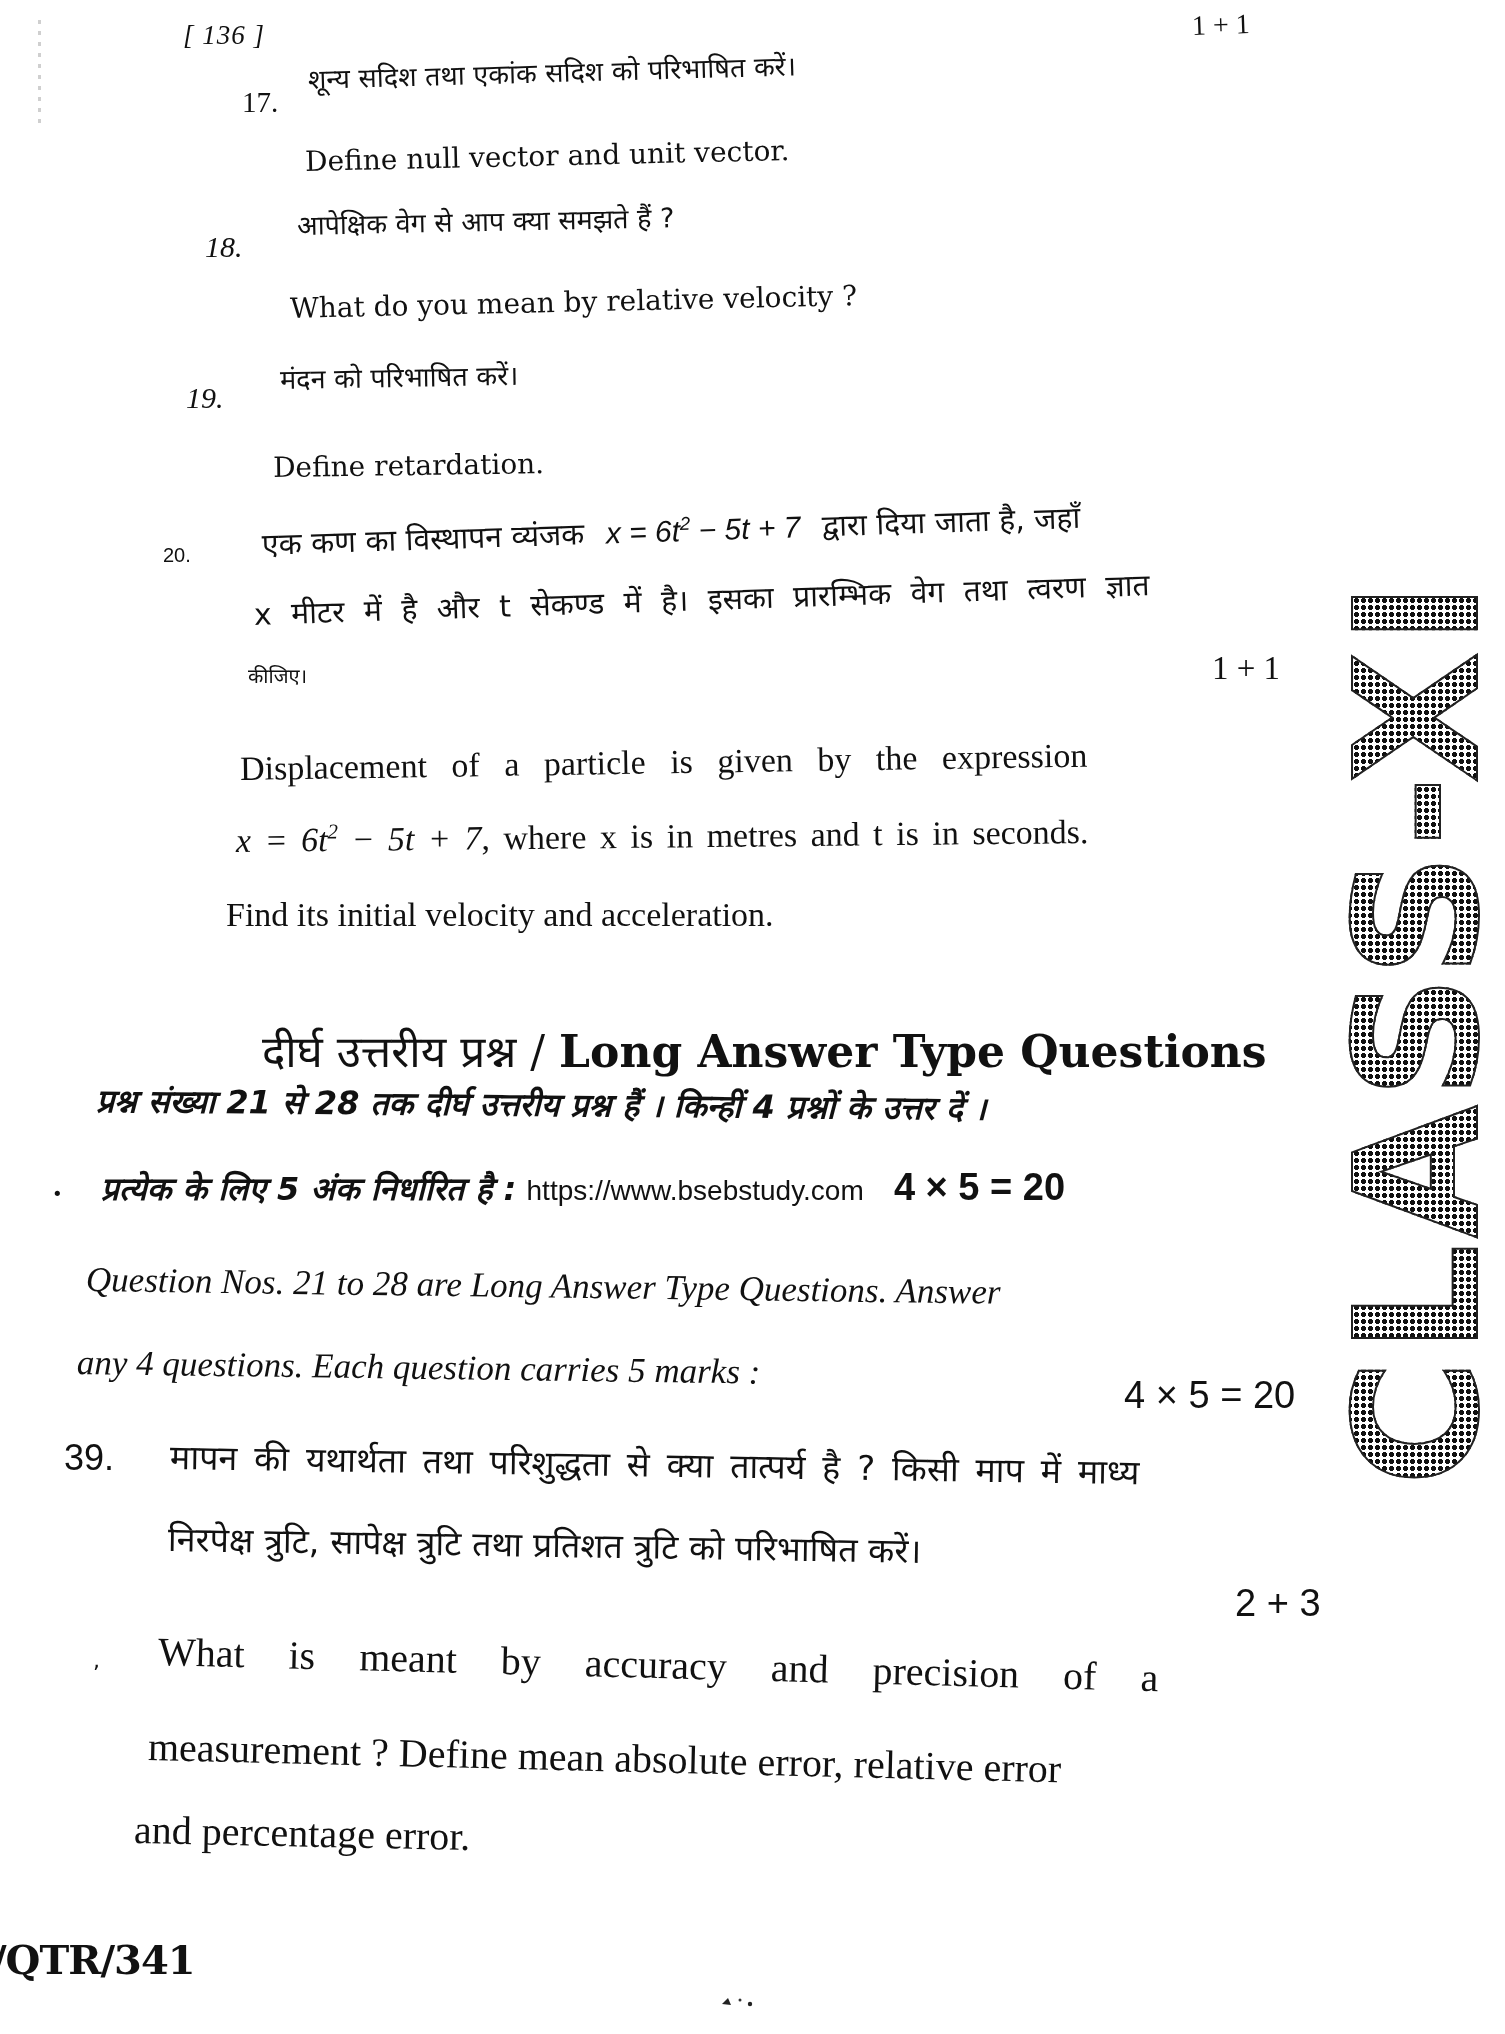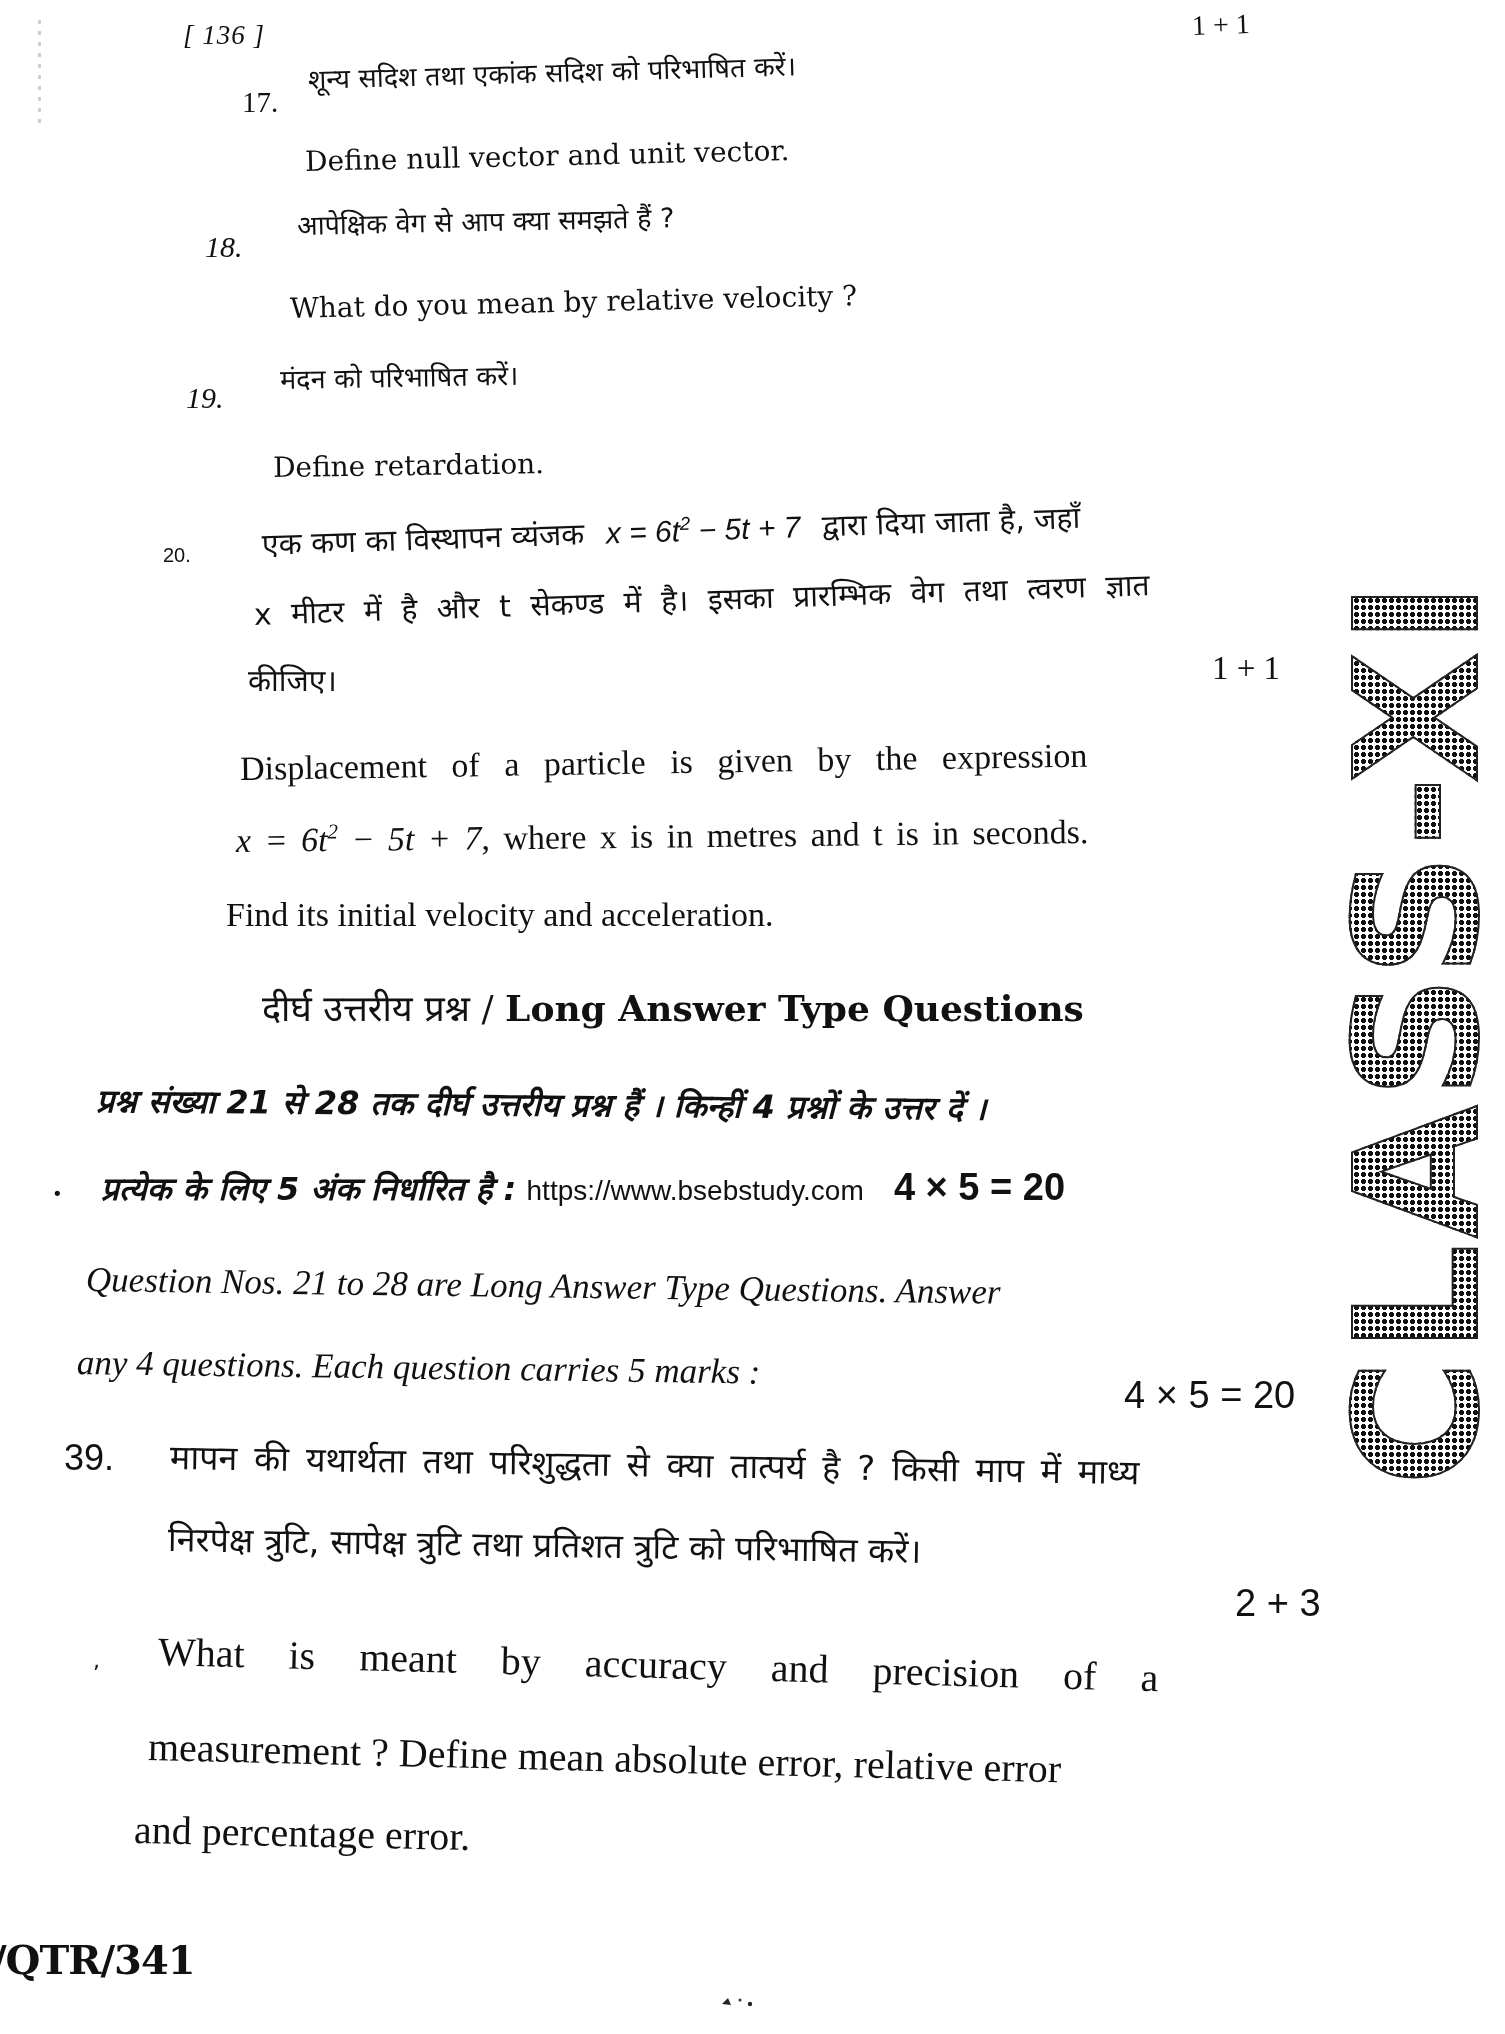--- a/index.html
+++ b/index.html
@@ -106,31 +106,31 @@
 
 <div>
   <div class="line sans" style="left:163px; top:545px; font-size:20px;">20.</div>
 
   <div class="line deva" style="left:262px; top:530px; font-size:30px; transform:rotate(-1.9deg);">
     <span>एक कण का विस्थापन व्यंजक</span>
     <span class="sans math" style="margin-left:12px; margin-right:12px; font-style:italic;"><span>x = 6t</span><sup>2</sup><span> − 5t + 7</span></span>
     <span>द्वारा दिया जाता है, जहाँ</span>
   </div>
   <div class="line deva" style="left:254px; top:600px; font-size:30px; word-spacing:10px; transform:rotate(-1.9deg);">x मीटर में है और t सेकण्ड में है। इसका प्रारम्भिक वेग तथा त्वरण ज्ञात</div>
-  <div class="line deva" style="left:248px; top:666px; font-size:30px;text-align:center;">कीजिए।</div>
+  <div class="line deva" style="left:248px; top:666px; font-size:20px;text-align:center;">कीजिए।</div>
   <div class="line lserif" style="left:1212px; top:652px; font-size:33px;">1 + 1</div>
 
   <div class="line lserif" style="left:240px; top:752px; font-size:34px; word-spacing:16px; transform:rotate(-0.9deg);">Displacement of a particle is given by the expression</div>
   <div class="line lserif" style="left:236px; top:824px; font-size:34px; word-spacing:5px; transform:rotate(-0.6deg);">
     <span class="math"><span>x = 6t</span><sup>2</sup><span> − 5t + 7</span></span><span>, where x is in metres and t is in seconds.</span>
   </div>
   <div class="line lserif" style="left:226px; top:898px; font-size:34px;">Find its initial velocity and acceleration.</div>
 </div>
 
-<div class="line" style="left:262px; top:990px; font-size:36px;">
+<div class="line" style="left:262px; top:1030px; font-size:44px;">
   <span class="deva">दीर्घ उत्तरीय प्रश्न</span><span class="serif"> / </span><span class="serif bold">Long Answer Type Questions</span>
 </div>
 
 <div class="line deva bold ital" style="left:96px; top:1085px; font-size:32px; transform:rotate(0.5deg);">प्रश्न संख्या 21 से 28 तक दीर्घ उत्तरीय प्रश्न हैं । किन्हीं 4 प्रश्नों के उत्तर दें ।</div>
 <div class="line" style="left:52px; top:1168px; font-size:32px;">
   <span class="deva" style="font-size:18px; margin-right:28px;">•</span>
   <span class="deva bold ital">प्रत्येक के लिए 5 अंक निर्धारित है :</span>
   <span class="sans" style="font-size:28px; ">https://www.bsebstudy.com</span>
   <span class="sans bold" style="font-size:38px; margin-left:20px;">4 × 5 = 20</span>
 </div>

